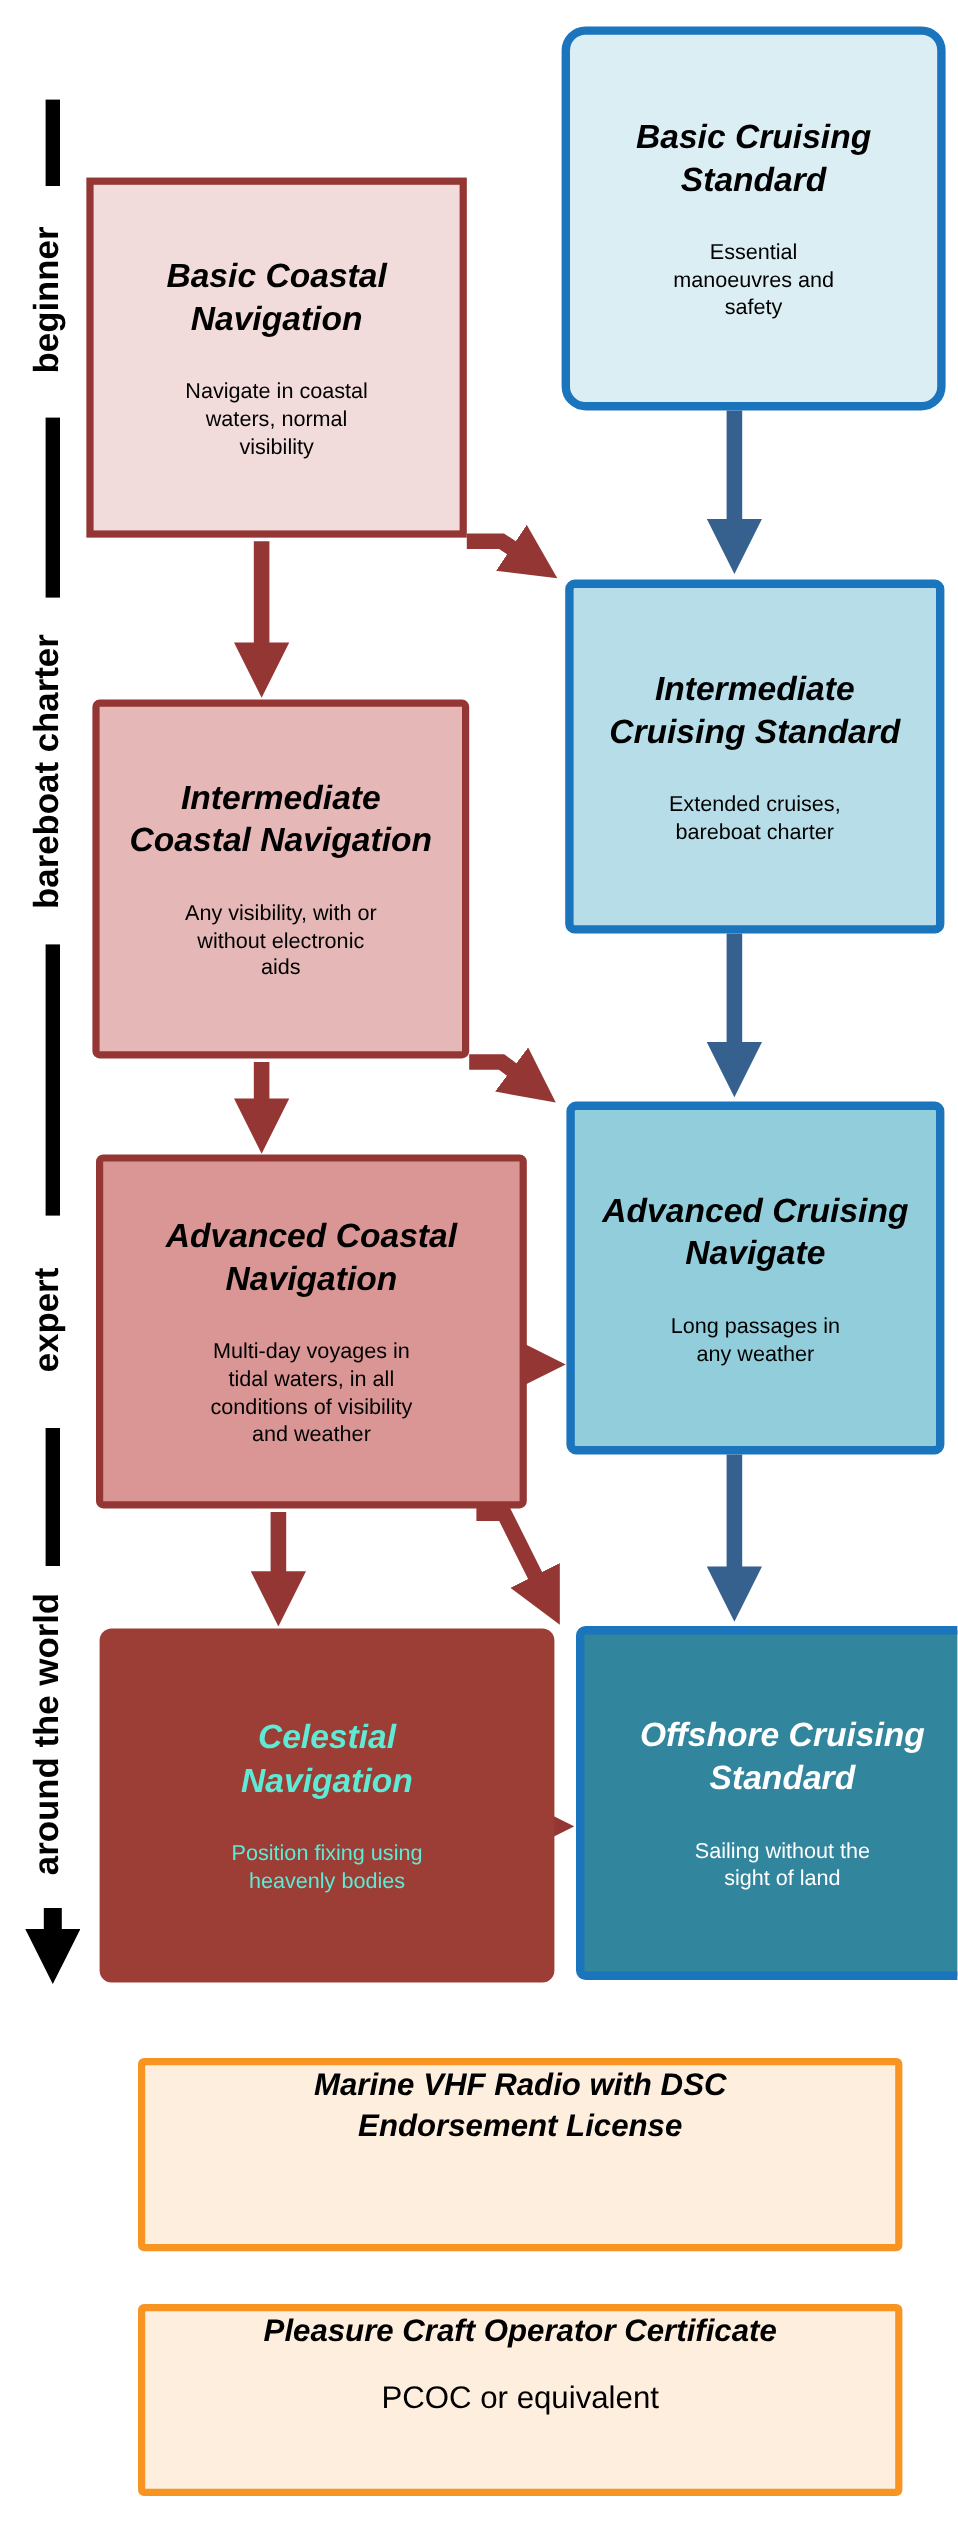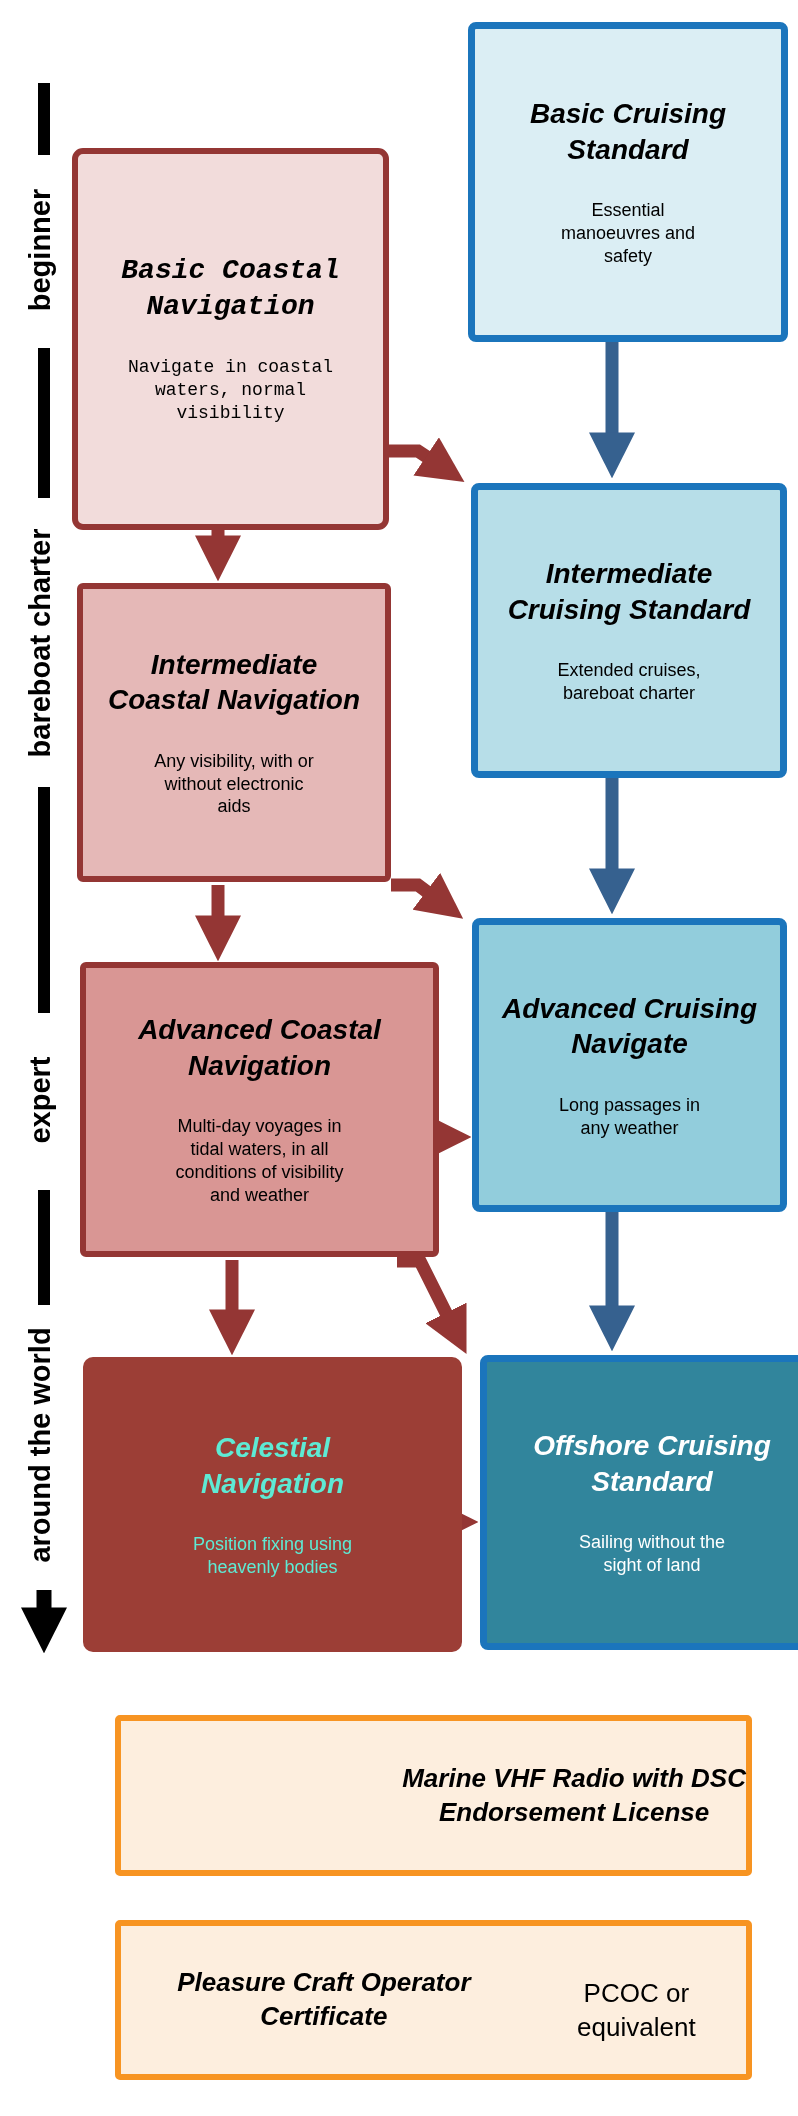--- a/index.html
+++ b/index.html
@@ -23,37 +23,37 @@
     font-weight:bold;font-style:italic;
     font-size:28px;line-height:1.27;
     white-space:pre-line;
   }
   .box .desc{
     font-size:18px;line-height:1.27;
     white-space:pre-line;
     margin-top:32px;
   }
   
-  .nav1{left:72px;top:148px;width:317px;height:382px;background:var(--pink-light,#F2DCDB);border:6px solid var(--red-arrow,#943634);border-radius:11px;font-family:Liberation Mono, monospace;}
+  .nav1{left:72px;top:148px;width:317px;height:300px;background:var(--pink-light,#F2DCDB);border:6px solid var(--red-arrow,#943634);border-radius:0;}
   .nav2{left:77px;top:583px;width:314px;height:299px;background:var(--pink-mid,#E5B8B7);border:6px solid var(--red-arrow,#943634);border-radius:6px;}
   .nav3{left:80px;top:962px;width:359px;height:295px;background:var(--pink-dark,#D99694);border:6px solid var(--red-arrow,#943634);border-radius:6px;text-align:center;}
   .nav4{left:83px;top:1357px;width:379px;height:295px;background:var(--celestial-red,#9C3E36);border:none;border-radius:10px;color:#5eead4;}
   
-  .std1{left:468px;top:22px;width:320px;height:320px;background:var(--blue-light,#DBEEF4);border:7px solid var(--blue-border,#1B75BC);border-radius:8px;}
+  .std1{left:468px;top:22px;width:320px;height:320px;background:var(--blue-light,#DBEEF4);border:7px solid var(--blue-border,#1B75BC);border-radius:20px;}
   .std2{left:471px;top:483px;width:316px;height:295px;background:var(--blue-mid,#B7DEE8);border:7px solid var(--blue-border,#1B75BC);border-radius:8px;}
   .std3{left:472px;top:918px;width:315px;height:294px;background:var(--blue-dark,#92CDDC);border:7px solid var(--blue-border,#1B75BC);border-radius:8px;}
   .std4{left:480px;top:1355px;width:344px;height:295px;background:var(--teal,#31859C);border:7px solid var(--blue-border,#1B75BC);border-radius:8px;color:#fff;}
   
   .cert{
     position:absolute;left:115px;width:637px;
     box-sizing:border-box;
     background:var(--peach,#FDEEDE);
     border:6px solid var(--orange,#F79422);
     border-radius:5px;
-    display:flex;flex-direction:row;align-items:center;justify-content:flex-end;
+    display:flex;flex-direction:column;align-items:center;justify-content:flex-start;
     text-align:center;color:#000;
   }
   .cert .title{font-weight:bold;font-style:italic;font-size:26px;line-height:1.3;white-space:pre-line;}
   .cert .desc{font-size:26px;line-height:1.3;margin-top:22px;white-space:pre-line;}
   .cert1{top:1715px;height:161px;}
   .cert2{top:1920px;height:160px;}
   
   .axis-label{
     position:absolute;
     transform:translate(-50%,-50%) rotate(-90deg);

